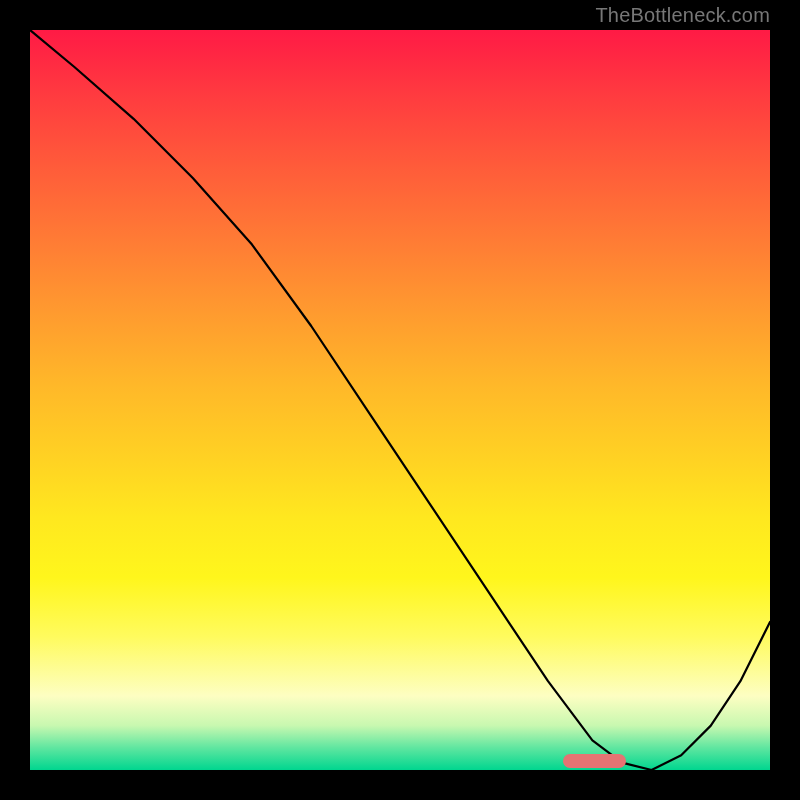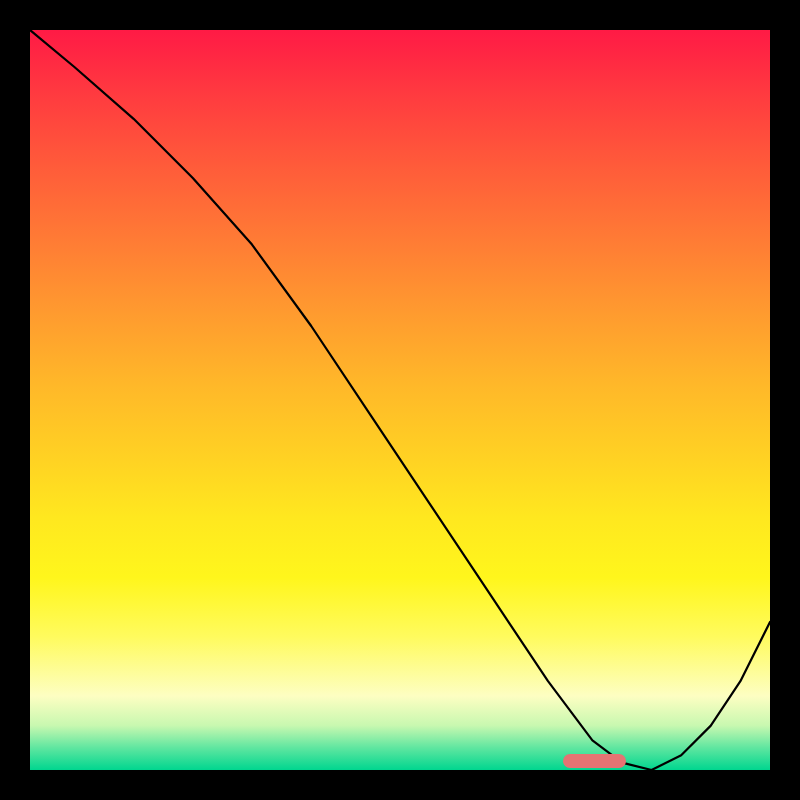--- a/index.html
+++ b/index.html
@@ -61,20 +61,21 @@
     position: absolute;
     height: 14px;
     border-radius: 7px;
     background: #e57373;
   }
 </style>
 </head>
 <body>
 
 <div class="frame">
+  <div class="watermark">TheBottleneck.com</div>
 
   <div class="plot">
     <svg viewBox="0 0 100 100" preserveAspectRatio="none">
       <path id="curve-path" fill="none" stroke="#000" stroke-width="2.2" stroke-linejoin="round" stroke-linecap="round" vector-effect="non-scaling-stroke" d="M0.00 0.00 L6.00 5.00 L14.00 12.00 L22.00 20.00 L30.00 29.00 L38.00 40.00 L46.00 52.00 L54.00 64.00 L62.00 76.00 L70.00 88.00 L76.00 96.00 L80.00 99.00 L84.00 100.00 L88.00 98.00 L92.00 94.00 L96.00 88.00 L100.00 80.00"></path>
     </svg>
     <div id="pill" class="pill" style="left: 72%; width: 8.5%; bottom: 2px;"></div>
   </div>
 </div>
 
 </body></html>

